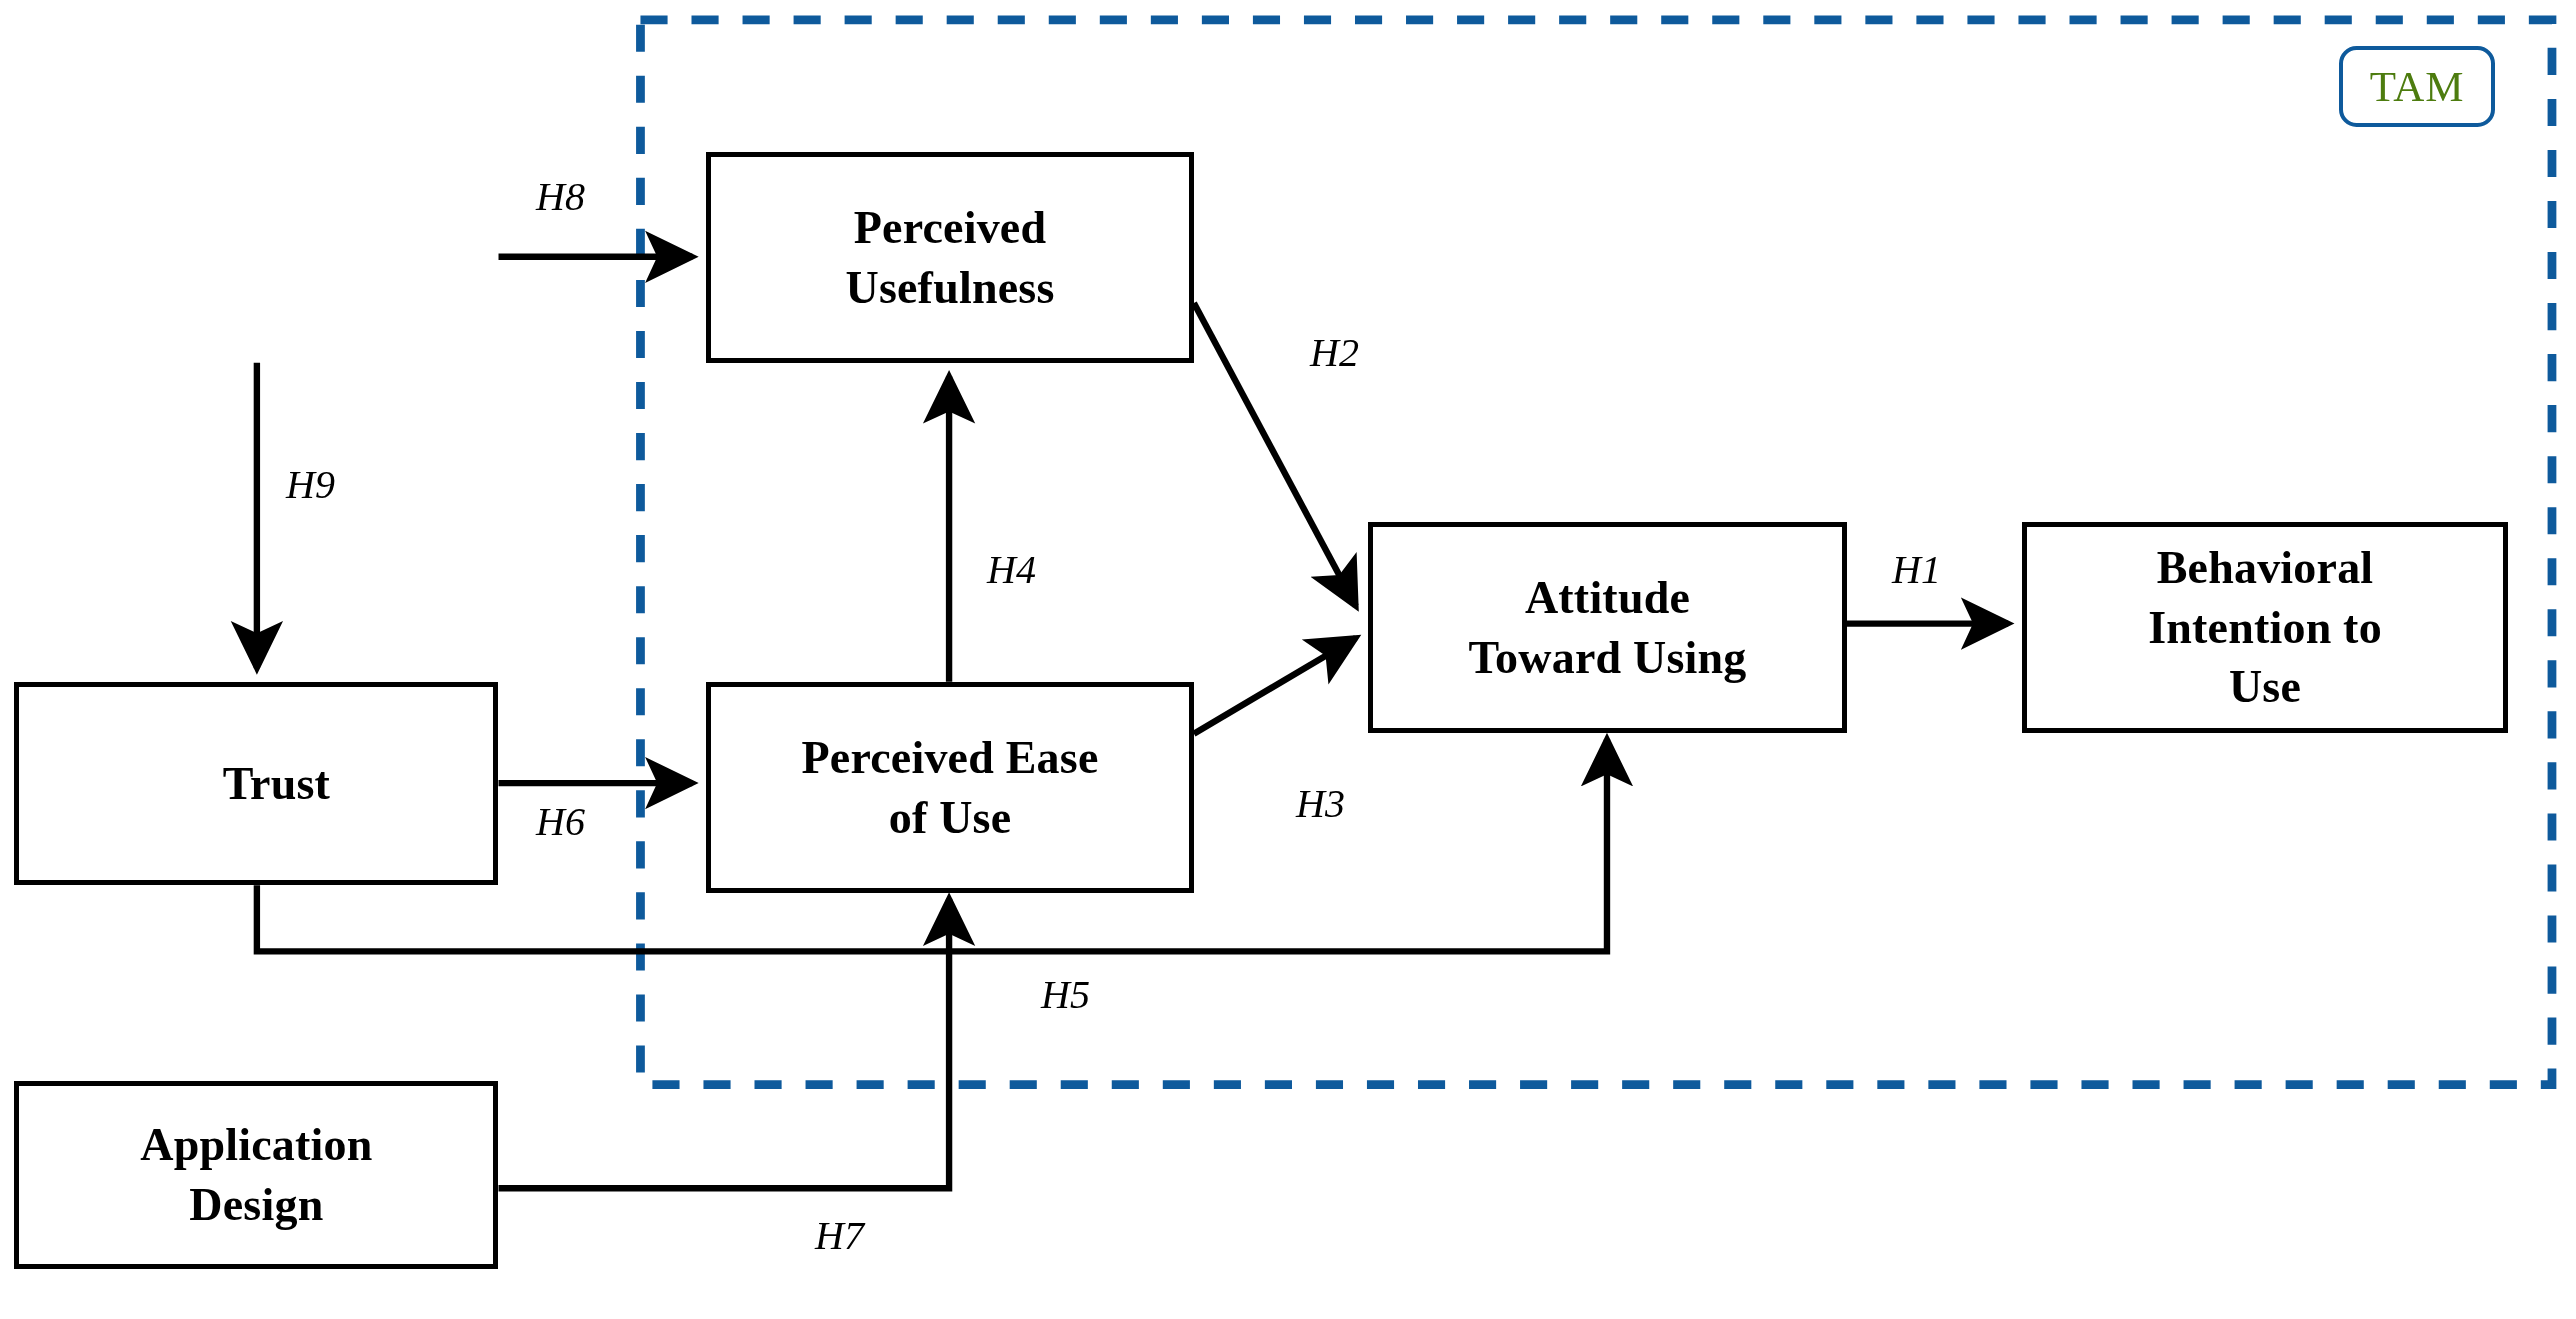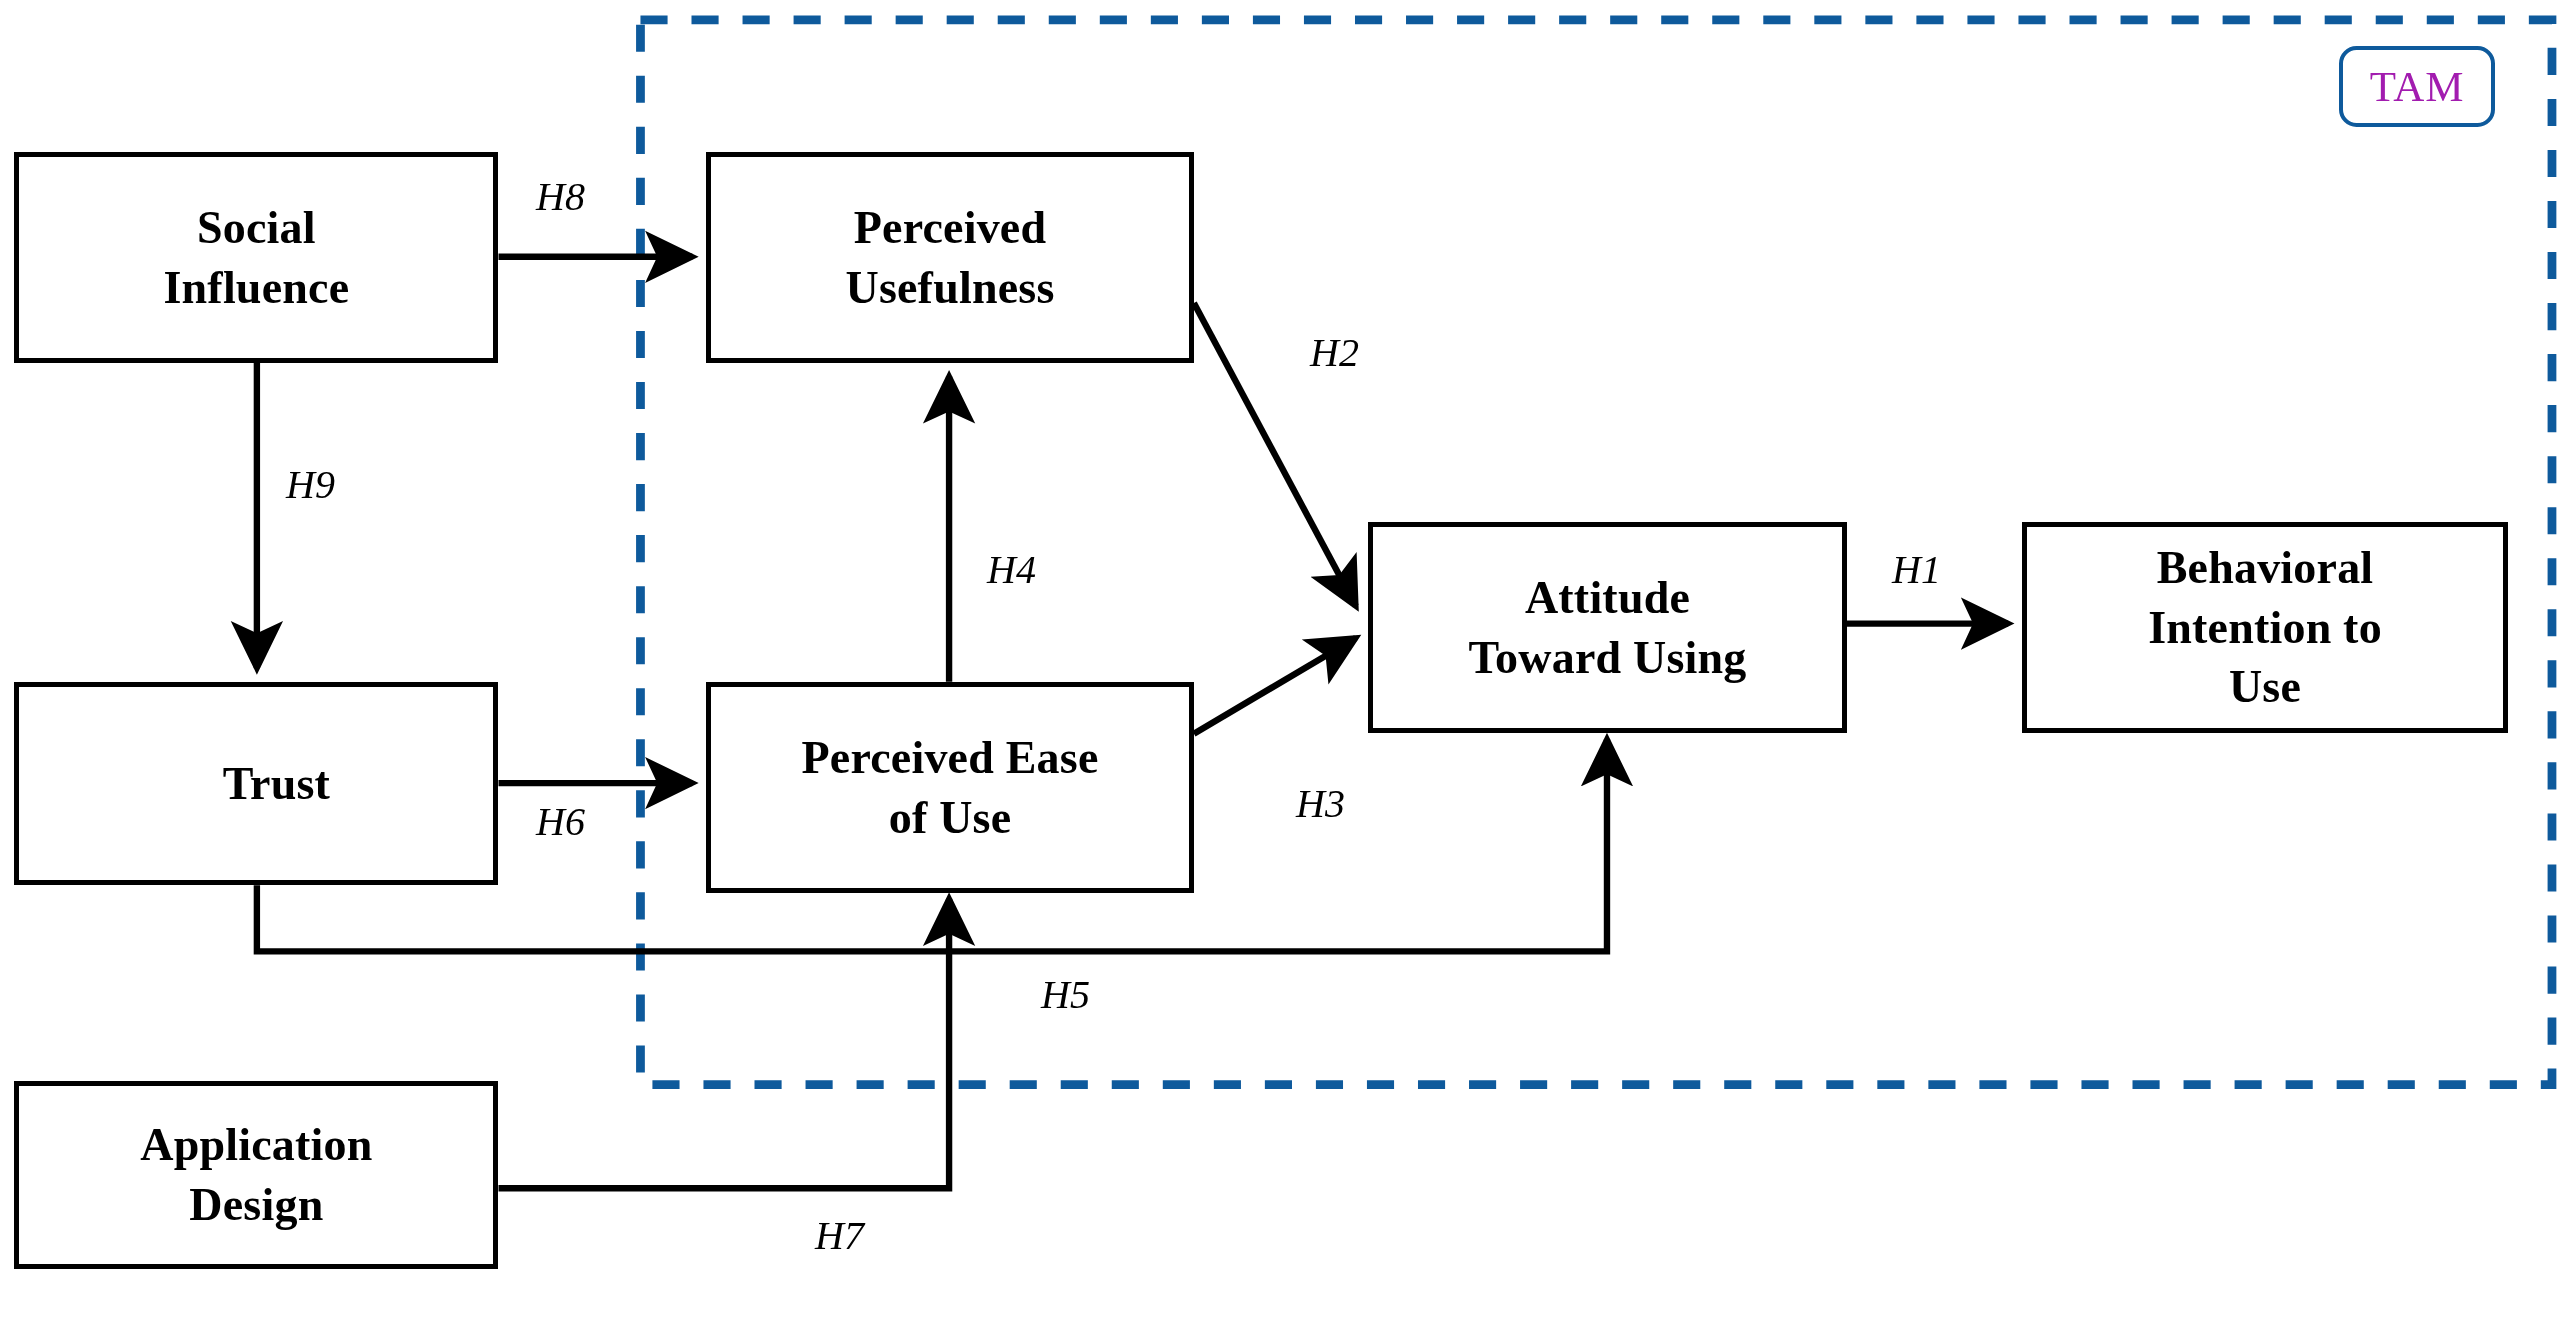--- a/index.html
+++ b/index.html
@@ -61,21 +61,21 @@
     display:flex;
     align-items:center;
     justify-content:center;
     border:4.8px solid #0E5A9C;
     border-radius:17.5px;
     background:#ffffff;
     z-index:5;
   }
   #tam-badge .badge-text{
     font-size:43px;
-    color:#a21caf;
+    color:#4d7c0f;
     letter-spacing:0.8px;
     line-height:1;
   }
 </style>
 </head>
 <body>
 
 <div id="stage">
 
   <svg id="wires" viewBox="0 0 3230 1654" width="2576" height="1319" xmlns="http://www.w3.org/2000/svg">
@@ -103,24 +103,20 @@
 
     <polyline points="322,1110 322,1193 2015,1193 2015,927" fill="none" stroke="#000000" stroke-width="8" marker-end="url(#ah)"></polyline>
 
     <polyline points="625,1490 1190,1490 1190,1127" fill="none" stroke="#000000" stroke-width="8" marker-end="url(#ah)"></polyline>
   </svg>
 
   <div id="tam-badge" style="left:2339px; top:46px; width:156px; height:81px;">
     <span class="badge-text">TAM</span>
   </div>
 
-  <div class="node" style="left:14.4px; top:152px; width:484px; height:211px;">
-    <span class="node-label">Social
-Influence</span>
-  </div>
 
   <div class="node" style="left:14.4px; top:682px; width:484px; height:203px;padding-left:40px;">
     <span class="node-label">Trust</span>
   </div>
 
   <div class="node" style="left:14.4px; top:1081px; width:484px; height:188px;">
     <span class="node-label">Application
 Design</span>
   </div>
 

